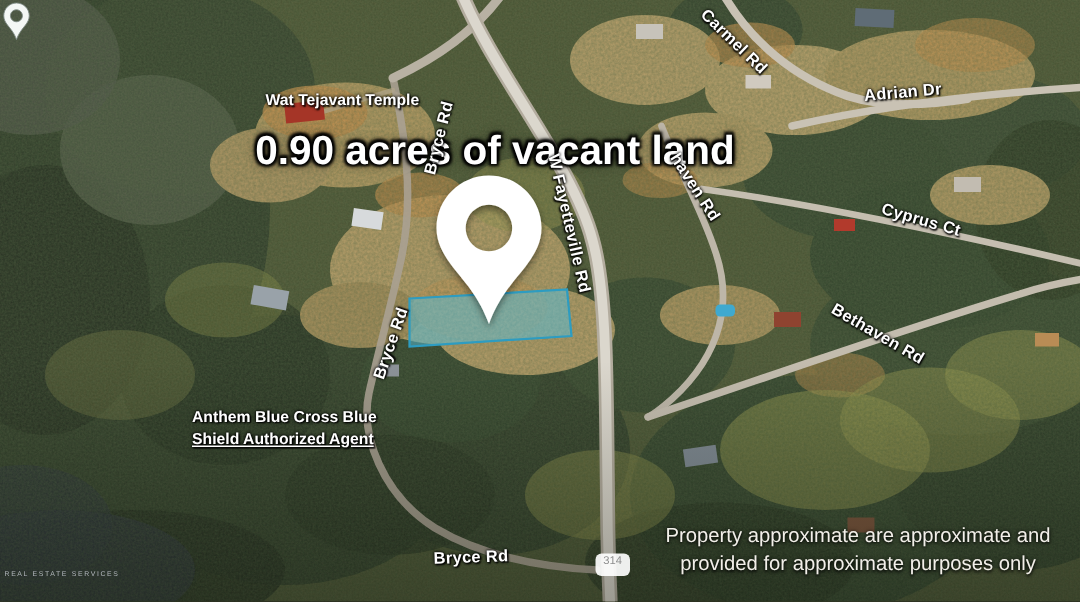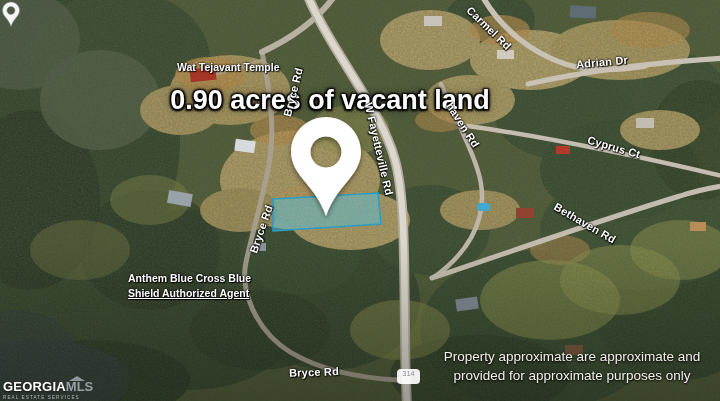--- a/index.html
+++ b/index.html
@@ -181,21 +181,16 @@
   <div id="route-shield">
     <span>314</span>
   </div>
 
   <div id="disclaimer">
     <span style="display:block;">Property approximate are approximate and</span>
     <span style="display:block;">provided for approximate purposes only</span>
   </div>
 
   <div id="brand">
-    <div class="row">
-      <span class="p1">GEORGIA</span>
-        <span class="p2">MLS</span>
-      <span class="roof"></span>
-    </div>
     <div class="tag">REAL ESTATE SERVICES</div>
   </div>
 
 </div>
 
 </body></html>

